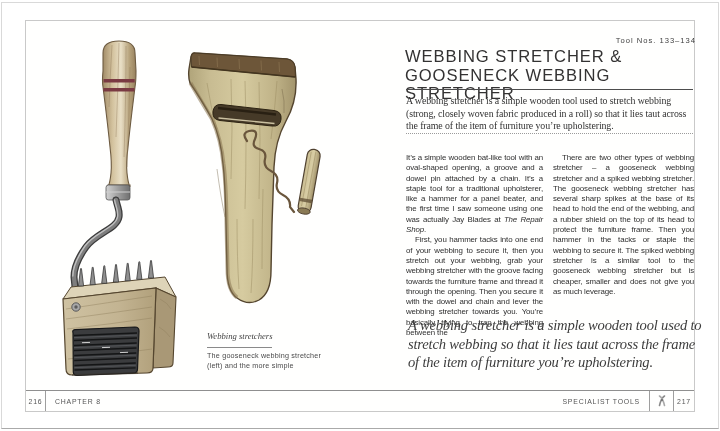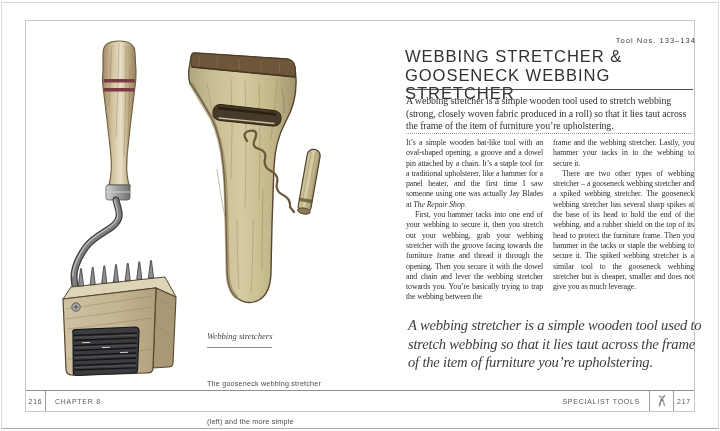--- a/index.html
+++ b/index.html
@@ -14,36 +14,36 @@
   .tool-nos{position:absolute;left:380px;top:15px;width:290px;
     font-size:7.6px;letter-spacing:1px;color:#3f3f3f;text-align:right;}
   .title{position:absolute;left:379px;top:27px;width:300px;
     font-size:16.6px;line-height:18.5px;letter-spacing:0.9px;color:#333232;font-weight:400;}
   .title-rule{position:absolute;left:380px;top:68px;width:287px;height:1.4px;background:#4d4d4d;}
   .intro{position:absolute;left:380px;top:74px;width:289px;
     font-family:"Liberation Serif",serif;font-size:9.9px;line-height:12.6px;
     letter-spacing:-0.1px;color:#333;}
   .dotted-rule{position:absolute;left:380px;top:112px;width:287px;height:0;
     border-top:1.5px dotted #9b9b9b;}
-  .col{position:absolute;top:117px;font-family:Liberation Serif, serif;
+  .col{position:absolute;top:132px;font-family:Liberation Sans, sans-serif;
     font-size:7.9px;line-height:10.3px;letter-spacing:-0.12px;color:#2f2f2f;text-align:justify;}
   .col-left{left:380px;width:137px;}
   .col-right{left:527px;width:141px;}
   .col p{margin:0;}
   .col p.indent{text-indent:9px;}
   .ital{font-style:italic;}
   .pull-quote{position:absolute;left:382px;top:295px;width:300px;
     font-family:"Liberation Serif",serif;font-style:italic;font-size:14.6px;
     line-height:18.6px;letter-spacing:-0.2px;color:#3d3d3d;}
 
   
   .caption{position:absolute;left:181px;top:304px;width:135px;}
   .caption-title{display:inline-block;font-family:"Liberation Serif",serif;font-style:italic;
     font-size:8.6px;color:#444;border-bottom:0.5px solid #8a8a8a;padding-bottom:6px;margin-bottom:3px;}
-  .caption-line{font-size:7.2px;line-height:9.6px;color:#4a4a4a;letter-spacing:0.2px;margin-top:28px;}
+  .caption-line{font-size:7.2px;line-height:9.6px;color:#4a4a4a;letter-spacing:0.2px;}
 
   
   .footer{position:absolute;left:0;right:0;bottom:0;height:20px;
     border-top:1px solid #8f8f8f;display:flex;align-items:stretch;
     font-size:6.9px;letter-spacing:0.8px;color:#555;}
   .f-cell{display:flex;align-items:center;justify-content:center;}
   .f-pagenum-l{width:19px;border-right:1px solid #9e9e9e;}
   .f-chapter{padding-left:9px;}
   .f-spacer{flex:1;}
   .f-section{padding-right:9px;}
@@ -193,21 +193,20 @@
     <div class="intro">A webbing stretcher is a simple wooden tool used to stretch webbing (strong, closely woven fabric produced in a roll) so that it lies taut across the frame of the item of furniture you’re upholstering.</div>
 
     <div class="dotted-rule"></div>
 
     <div class="col col-left">
       <p><span>It’s a simple wooden bat-like tool with an oval-shaped opening, a groove and a dowel pin attached by a chain. It’s a staple tool for a traditional upholsterer, like a hammer for a panel beater, and the first time I saw someone using one was actually Jay Blades at </span><span class="ital">The Repair Shop</span><span>.</span></p>
       <p class="indent">First, you hammer tacks into one end of your webbing to secure it, then you stretch out your webbing, grab your webbing stretcher with the groove facing towards the furniture frame and thread it through the opening. Then you secure it with the dowel and chain and lever the webbing stretcher towards you. You’re basically trying to trap the webbing between the</p>
     </div>
 
     <div class="col col-right">
-      <p>frame and the webbing stretcher. Lastly, you hammer your tacks in to the webbing to secure it.</p>
       <p class="indent">There are two other types of webbing stretcher – a gooseneck webbing stretcher and a spiked webbing stretcher. The gooseneck webbing stretcher has several sharp spikes at the base of its head to hold the end of the webbing, and a rubber shield on the top of its head to protect the furniture frame. Then you hammer in the tacks or staple the webbing to secure it. The spiked webbing stretcher is a similar tool to the gooseneck webbing stretcher but is cheaper, smaller and does not give you as much leverage.</p>
     </div>
 
     <div class="pull-quote">A webbing stretcher is a simple wooden tool used to stretch webbing so that it lies taut across the frame of the item of furniture you’re upholstering.</div>
 
     <div class="footer">
       <div class="f-cell f-pagenum-l">216</div>
       <div class="f-cell f-chapter">CHAPTER 8</div>
       <div class="f-spacer"></div>
       <div class="f-cell f-section">SPECIALIST TOOLS</div>

